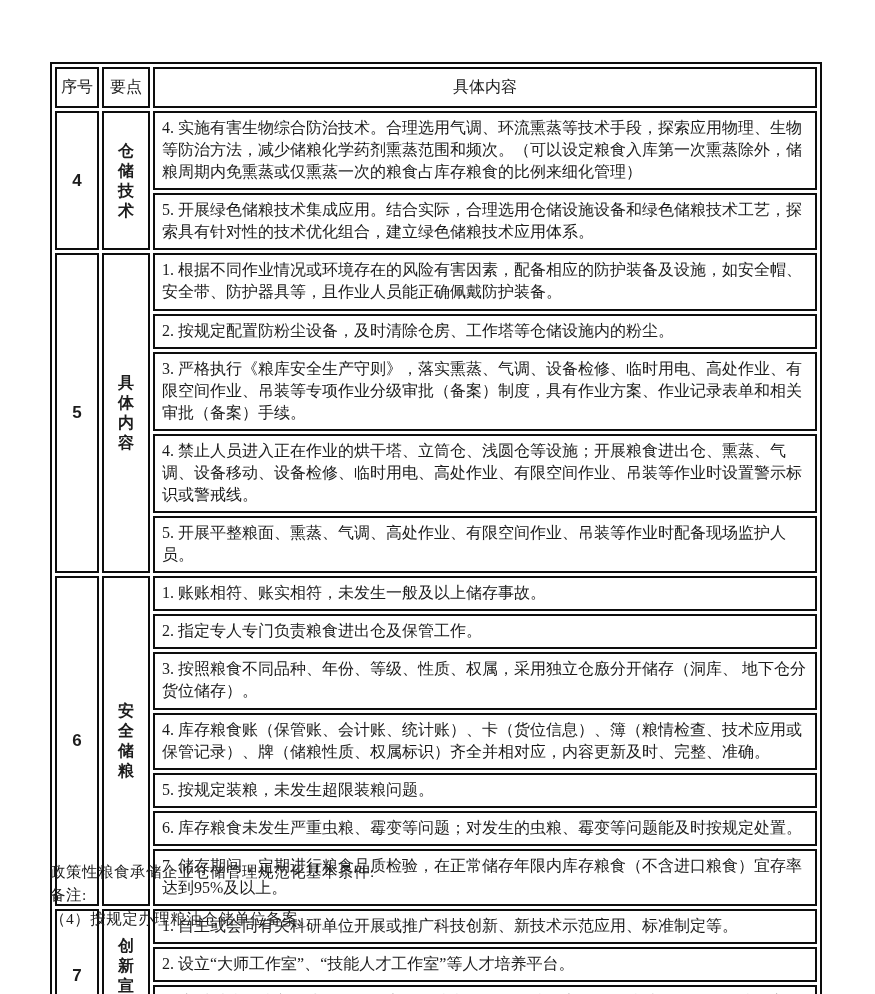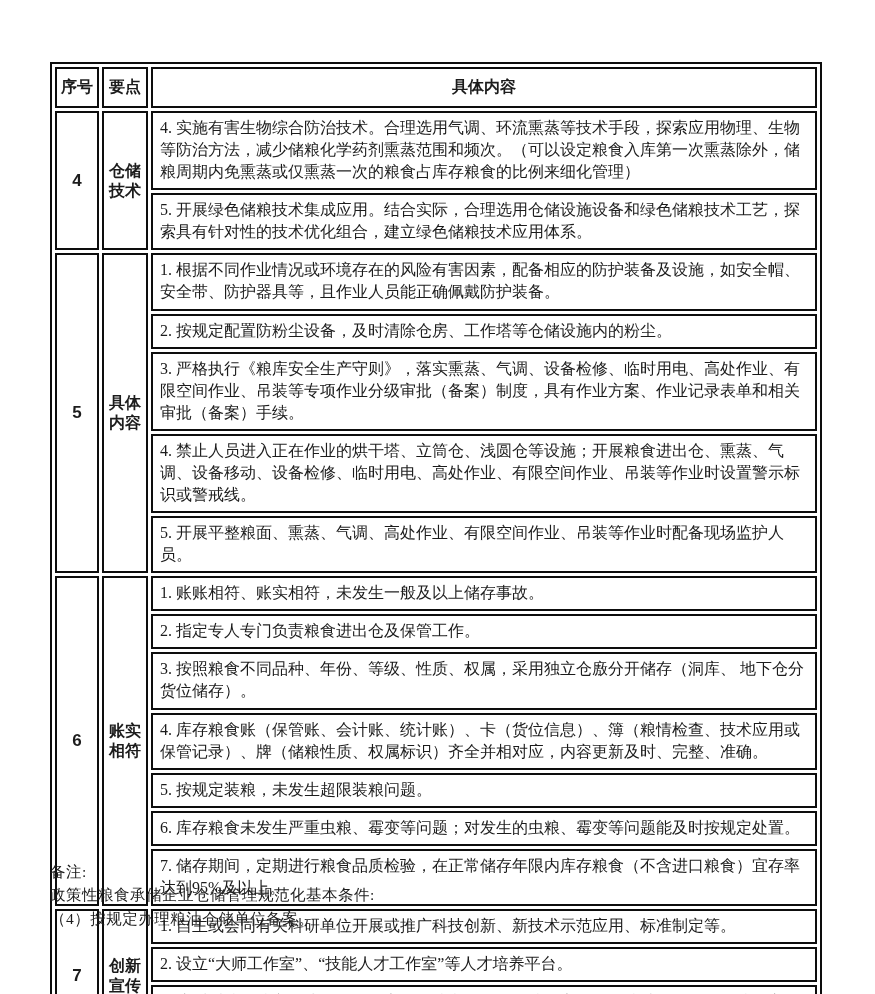--- a/index.html
+++ b/index.html
@@ -25,43 +25,43 @@
     border: 2px solid #0d0d0d;
     background: #ffffff;
   }
   .doc-table th,
   .doc-table td {
     border: 2px solid #0d0d0d;
     background: #ffffff;
   }
   .doc-table th {
     font-family: "Liberation Sans", "DejaVu Sans", sans-serif;
-    font-weight: bold;
+    font-weight: normal;
     font-size: 16px;
     text-align: center;
     vertical-align: middle;
     padding: 8px 2px;
   }
   .col-num   { width: 44px; }
   .col-topic { width: 46px; }
   td.num {
     font-family: "Liberation Sans", "DejaVu Sans", sans-serif;
     font-weight: bold;
     font-size: 17px;
     text-align: center;
     vertical-align: middle;
   }
   td.topic {
     font-family: "Liberation Sans", "DejaVu Sans", sans-serif;
     font-weight: bold;
     font-size: 16px;
-    text-align: center;
+    text-align: left;
     vertical-align: middle;
     line-height: 1.25;
-    padding: 2px 1px;
+    padding: 2px 14px;
     word-break: break-all;
   }
   td.content {
     font-size: 16px;
     line-height: 1.38;
     text-align: left;
     vertical-align: middle;
     padding: 4px 7px 5px 7px;
     word-break: break-all;
   }
@@ -118,21 +118,21 @@
       </tr>
       <tr>
         <td class="content">4. 禁止人员进入正在作业的烘干塔、立筒仓、浅圆仓等设施；开展粮食进出仓、熏蒸、气调、设备移动、设备检修、临时用电、高处作业、有限空间作业、吊装等作业时设置警示标识或警戒线。</td>
       </tr>
       <tr>
         <td class="content">5. 开展平整粮面、熏蒸、气调、高处作业、有限空间作业、吊装等作业时配备现场监护人员。</td>
       </tr>
 
       <tr>
         <td class="num" rowspan="7">6</td>
-        <td class="topic" rowspan="7">账实相符</td>
+        <td class="topic" rowspan="7">安全储粮</td>
         <td class="content">1. 账账相符、账实相符，未发生一般及以上储存事故。</td>
       </tr>
       <tr>
         <td class="content">2. 指定专人专门负责粮食进出仓及保管工作。</td>
       </tr>
       <tr>
         <td class="content">3. 按照粮食不同品种、年份、等级、性质、权属，采用独立仓廒分开储存（洞库、 地下仓分货位储存）。</td>
       </tr>
       <tr>
         <td class="content">4. 库存粮食账（保管账、会计账、统计账）、卡（货位信息）、簿（粮情检查、技术应用或保管记录）、牌（储粮性质、权属标识）齐全并相对应，内容更新及时、完整、准确。</td>
@@ -155,18 +155,18 @@
       <tr>
         <td class="content">2. 设立“大师工作室”、“技能人才工作室”等人才培养平台。</td>
       </tr>
       <tr>
         <td class="content">3. 注重爱粮节粮文化建设，增强安全储粮意识，开展粮食安全、节粮减损、绿色储粮等宣传活动并留有记录。</td>
       </tr>
     </tbody>
   </table>
 
   <div class="notes">
+    <div class="line">政策性粮食承储企业仓储管理规范化基本条件:</div>
     <div class="line">备注:</div>
-    <div class="line">政策性粮食承储企业仓储管理规范化基本条件:</div>
     <div class="line">（4）按规定办理粮油仓储单位备案。</div>
   </div>
 
 </div>
 
 </body></html>

